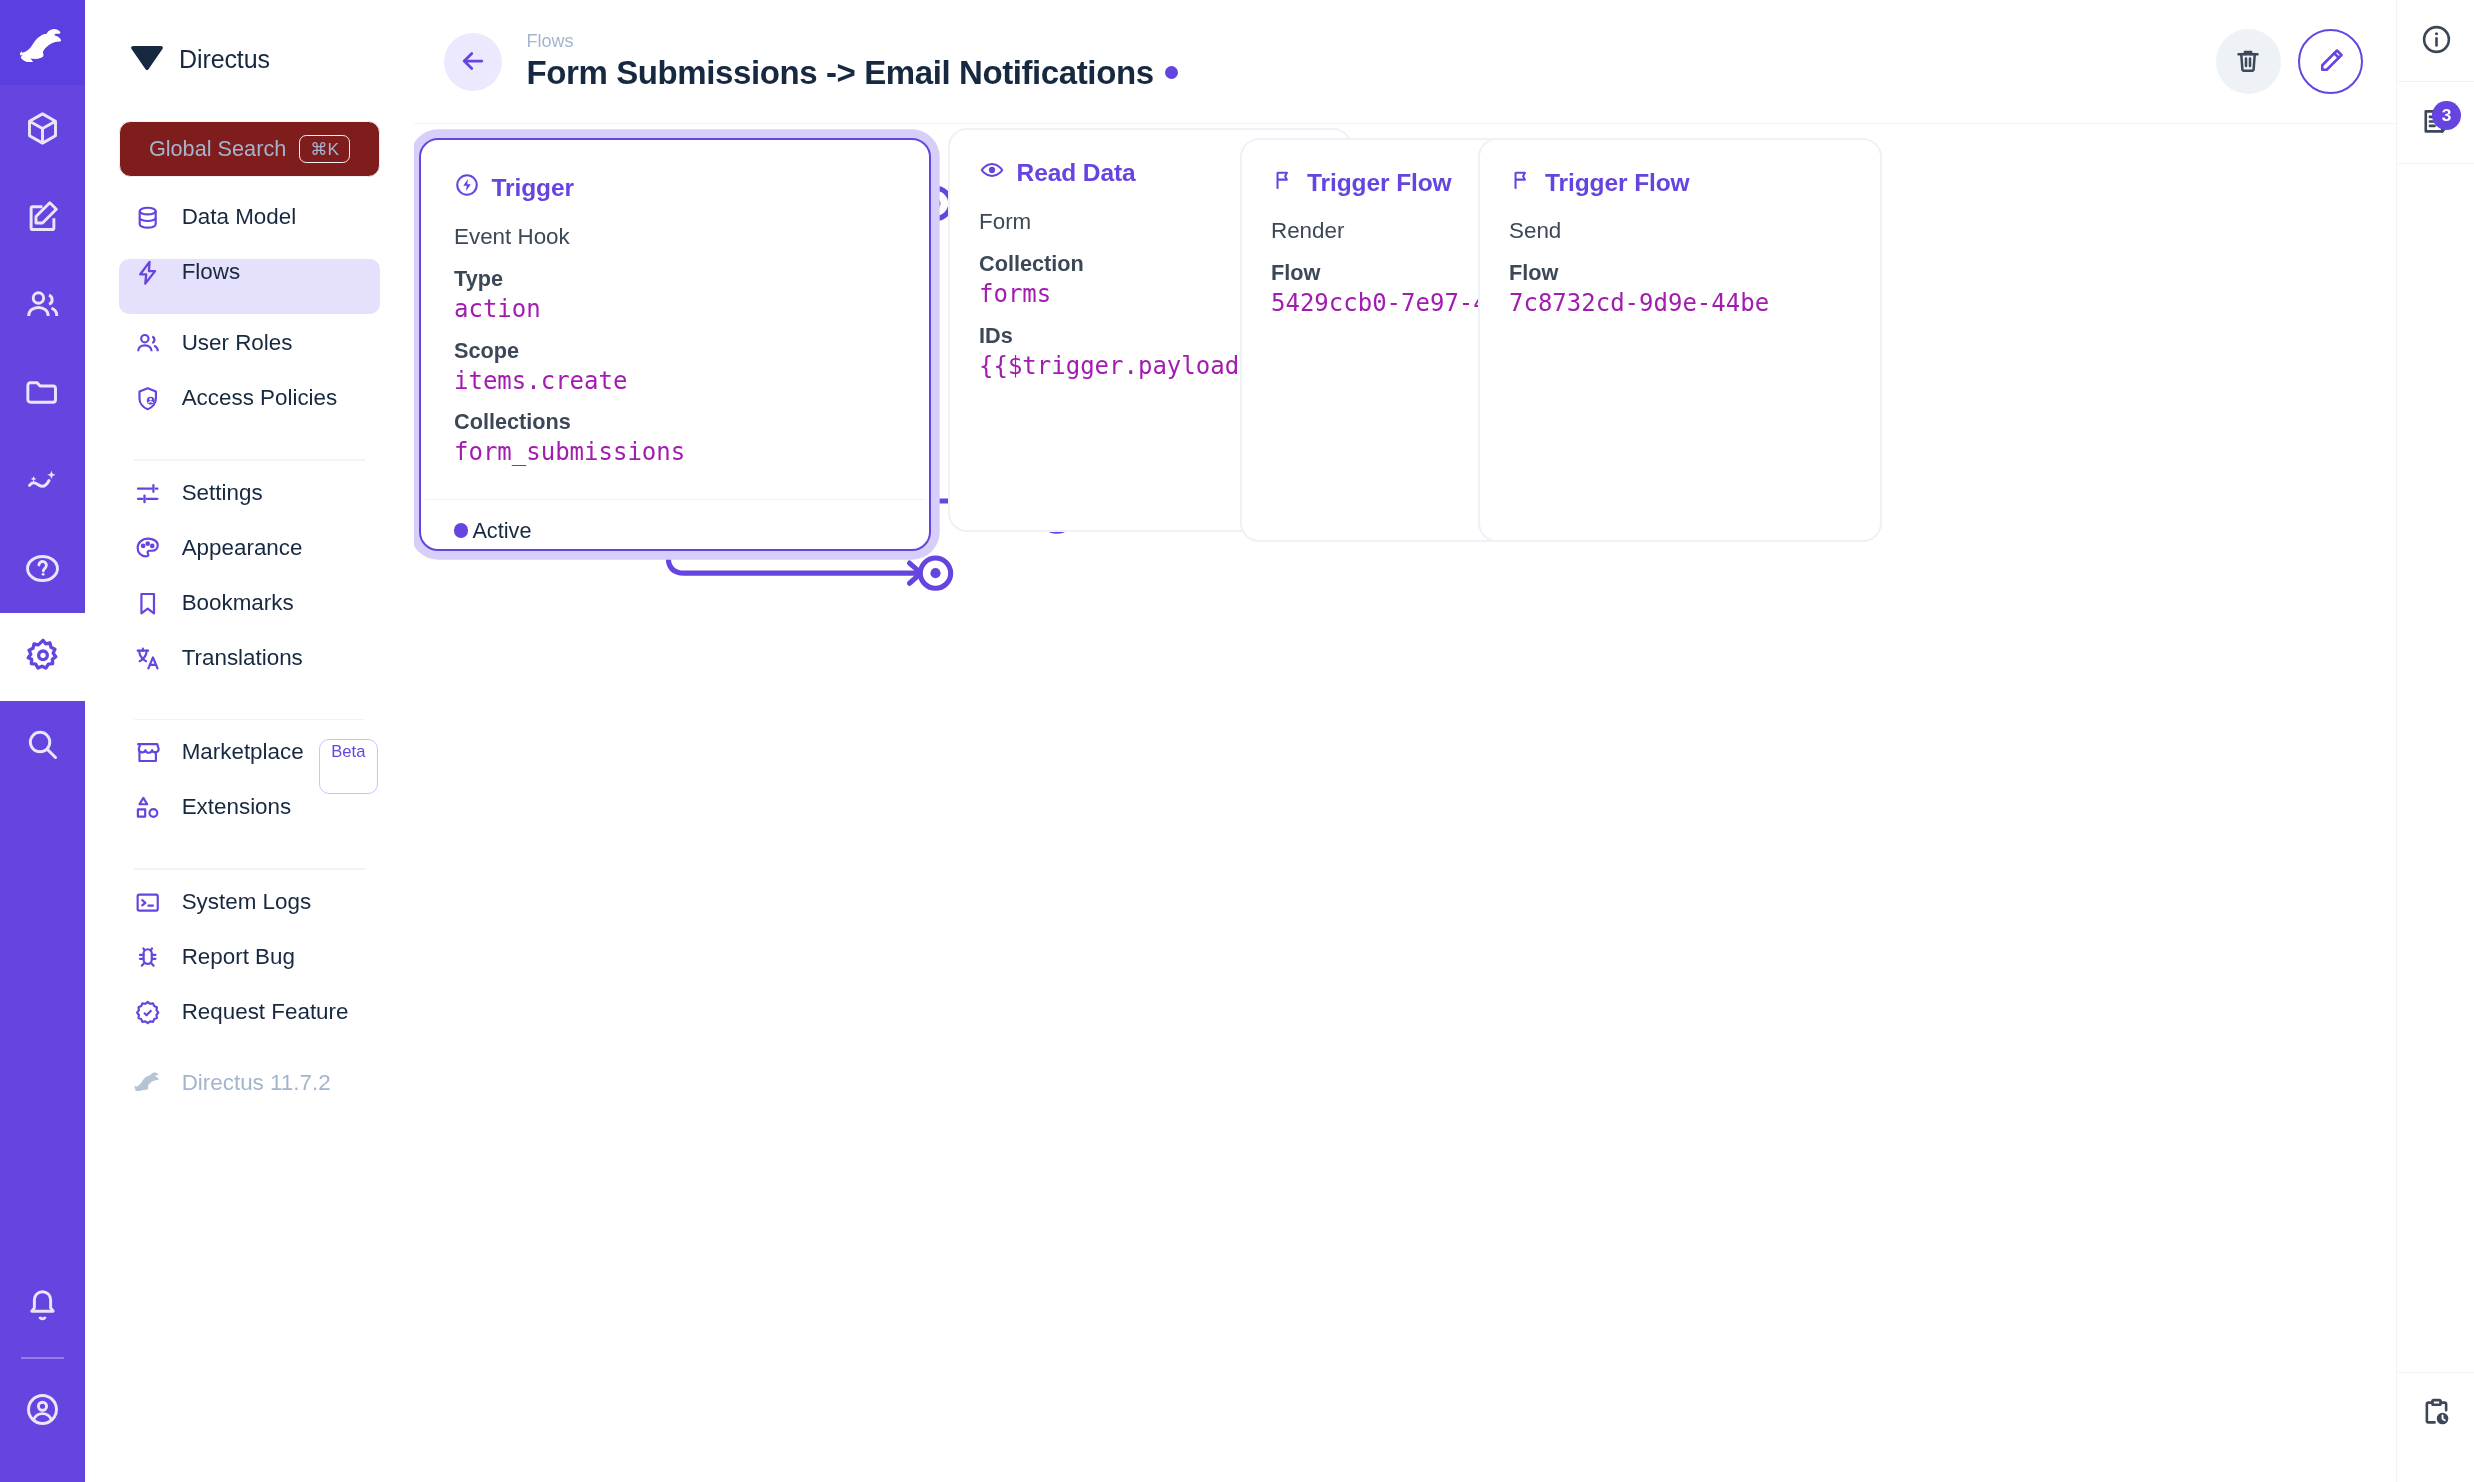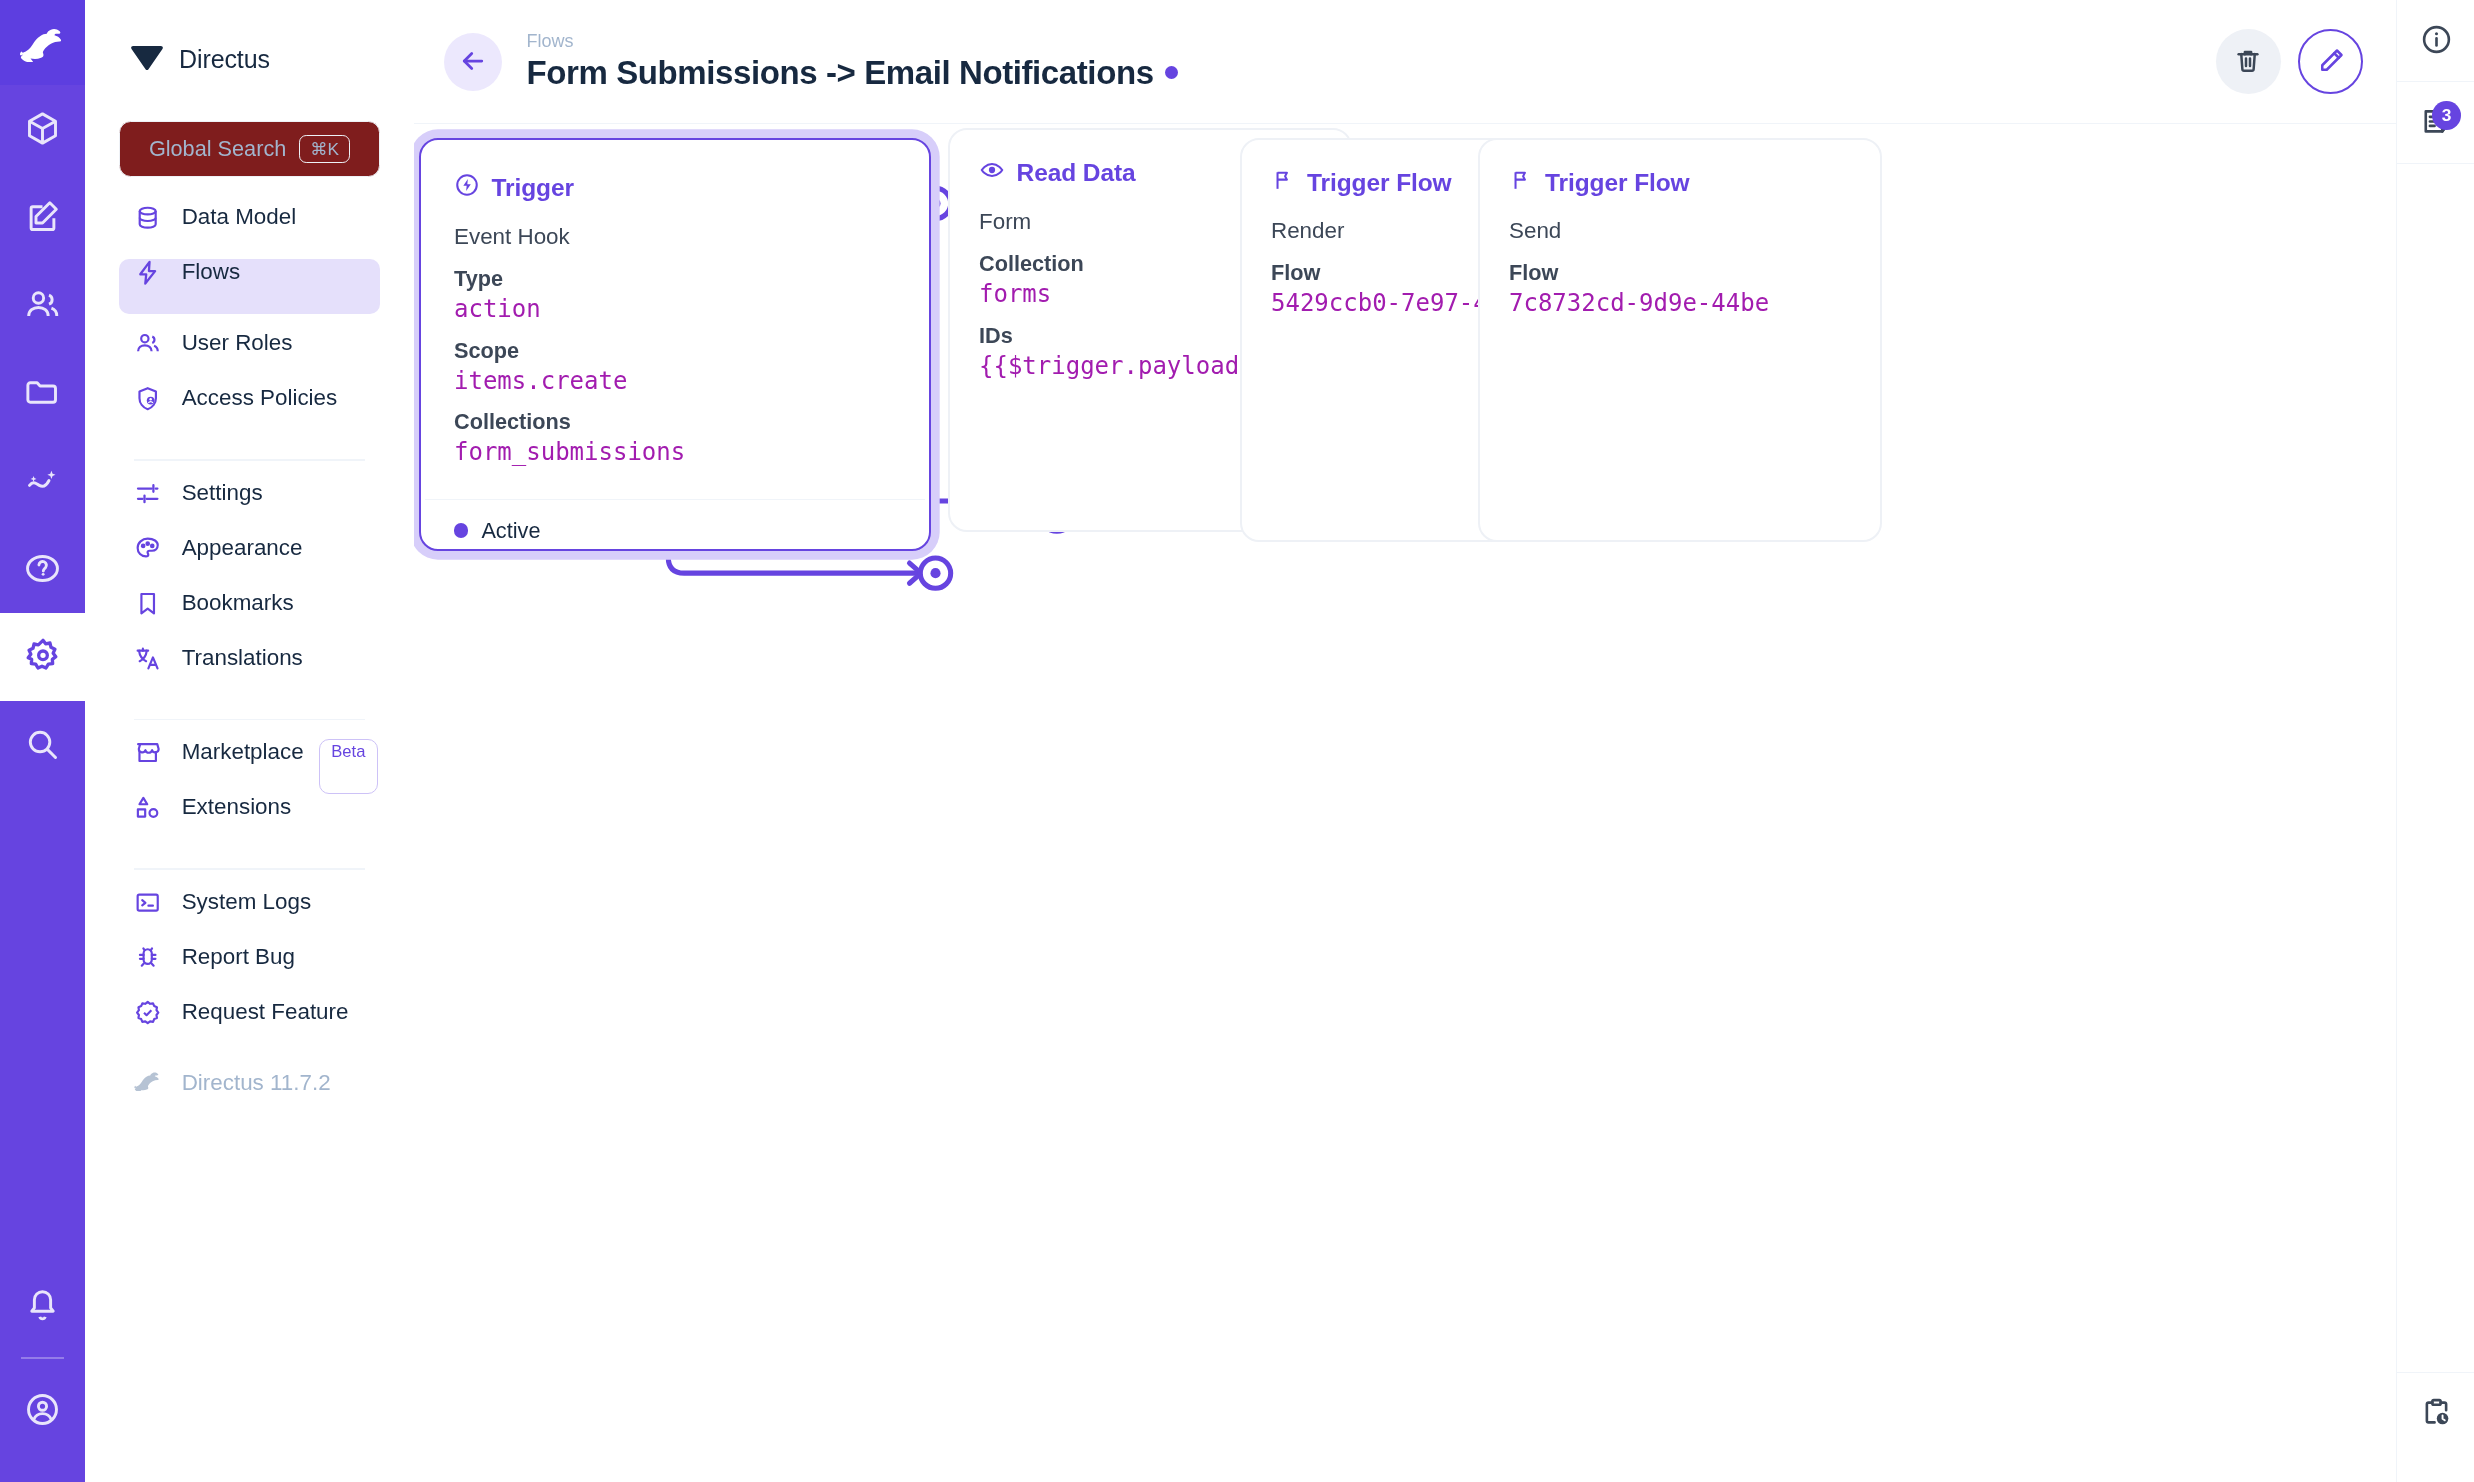--- a/index.html
+++ b/index.html
@@ -172,21 +172,21 @@
   }
   .node-sub { font-size: 22.4px; color: #3c4757; margin-bottom: 16px; }
   .field-label { font-size: 21.7px; font-weight: 700; color: #3c4757; margin-top: 14.4px; }
   .field-value {
     font-family: "DejaVu Sans Mono", monospace;
     font-size: 24px; color: #a21caf; margin-top: 2.9px;
     white-space: nowrap; overflow: hidden;
   }
   .node-footer-sep { height: 1.4px; background: #f0f4f9; margin: 21.7px -29px 0 -29px; }
   .node-status {
-    display: flex; align-items: center; gap: 13px;
+    display: flex; align-items: center; gap: 4px;
     font-size: 21.7px; color: #172940; padding-top: 17.3px;
   }
   .status-dot { width: 14.4px; height: 14.4px; border-radius: 50%; background: #6644e0; }
 
   
   .right-rail {
     width: 79px; height: 1483px;
     flex: 0 0 79px;
     background: #ffffff;
     border-left: 1.4px solid #f0f4f9;

